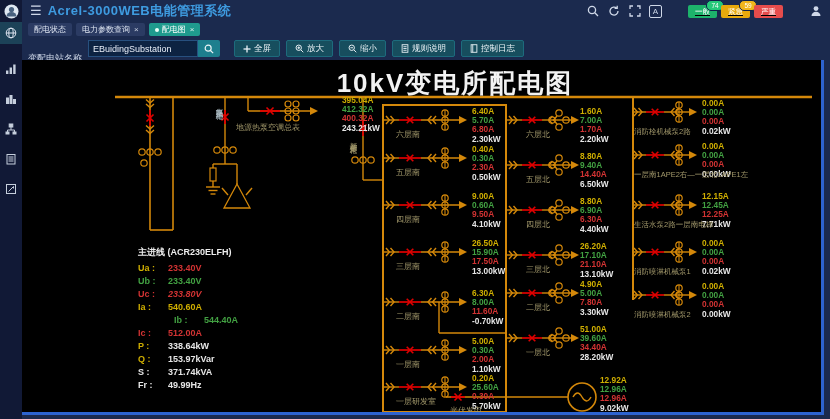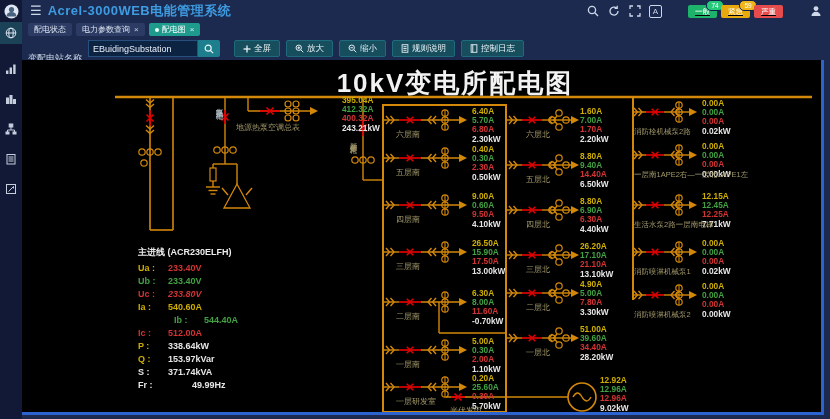--- a/index.html
+++ b/index.html
@@ -572,21 +572,21 @@
             <div class="mlrow">
               <span class="ml-l" style="color: rgb(207, 174, 0);">Q :</span>
               <span style="color: rgb(230, 230, 230);">153.97kVar</span>
             </div>
             <div class="mlrow">
               <span class="ml-l" style="color: rgb(230, 230, 230);">S :</span>
               <span style="color: rgb(230, 230, 230);">371.74kVA</span>
             </div>
             <div class="mlrow">
               <span class="ml-l" style="color: rgb(230, 230, 230);">Fr :</span>
-              <span style="color: rgb(230, 230, 230); margin-left: 24px;">49.99Hz</span>
+              <span style="color: rgb(230, 230, 230);">49.99Hz</span>
             </div>
           </div>
       </div>
     <div class="vals" style="left: 320px; top: 36px;">
           <div style="color: rgb(207, 174, 0);">395.04A</div>
           <div style="color: rgb(66, 161, 66);">412.32A</div>
           <div style="color: rgb(210, 51, 51);">400.32A</div>
           <div style="color: rgb(230, 230, 230);">243.21kW</div>
         </div>
         <div class="flabel" style="left: 214px; top: 62px;">地源热泵空调总表</div>

